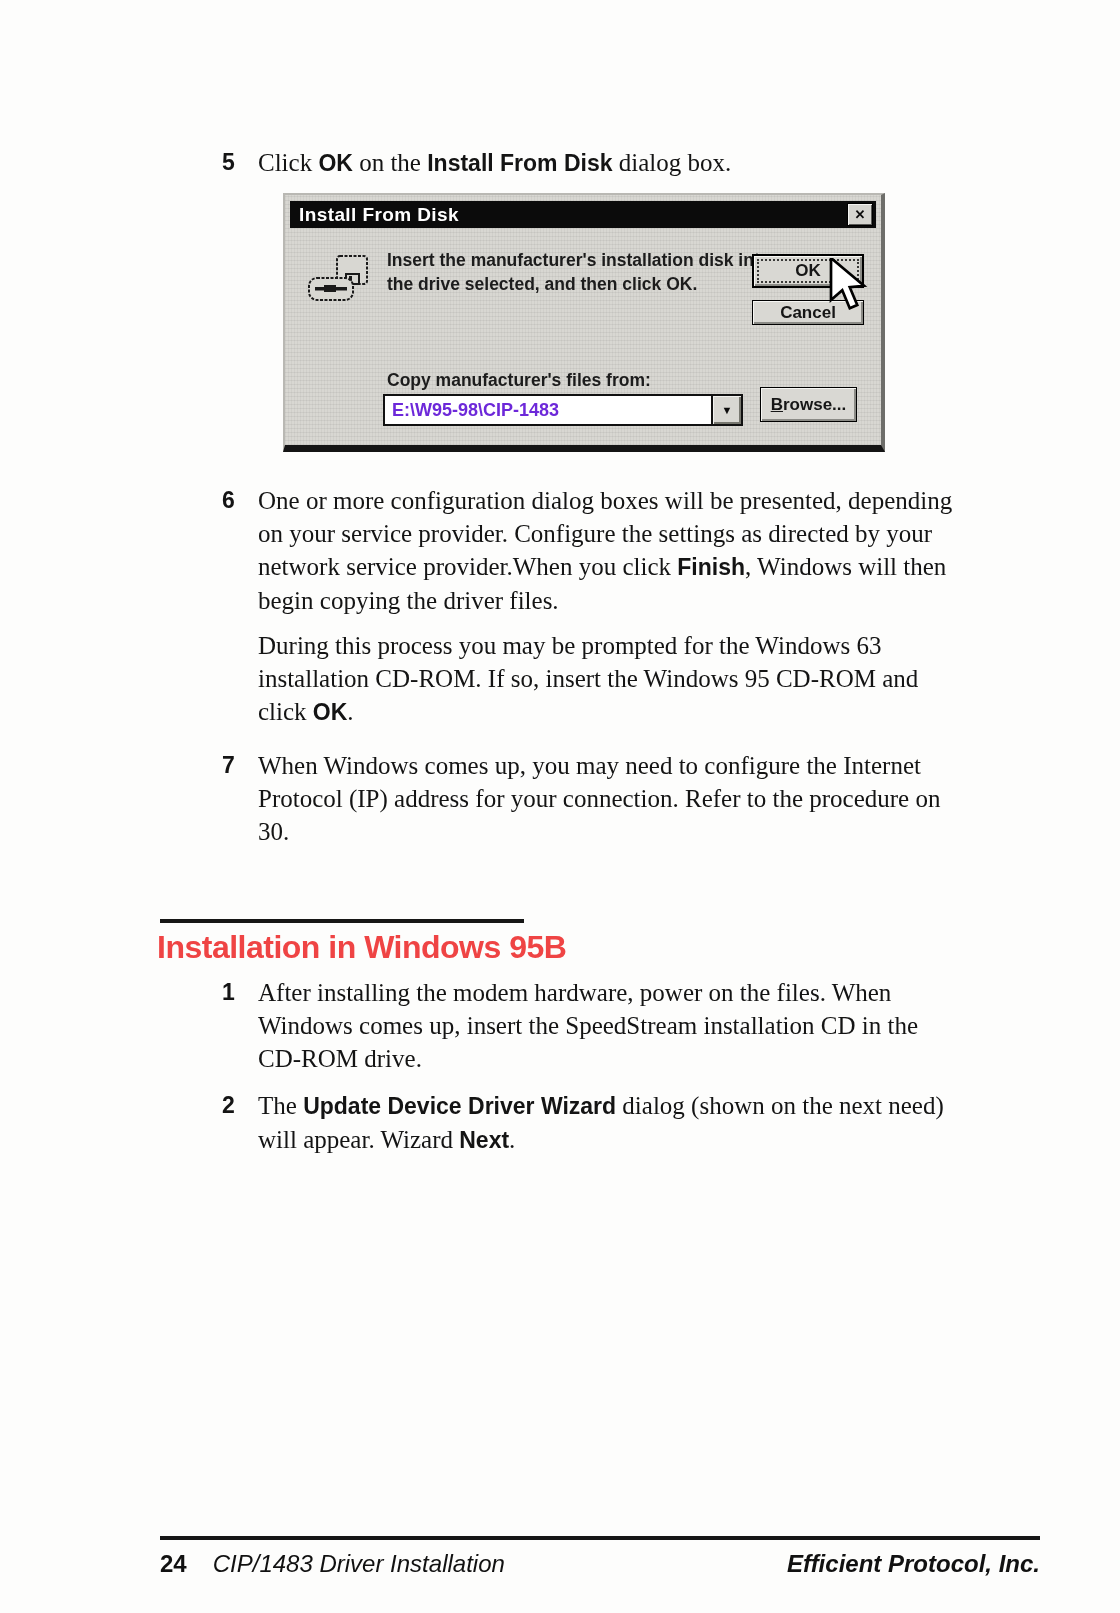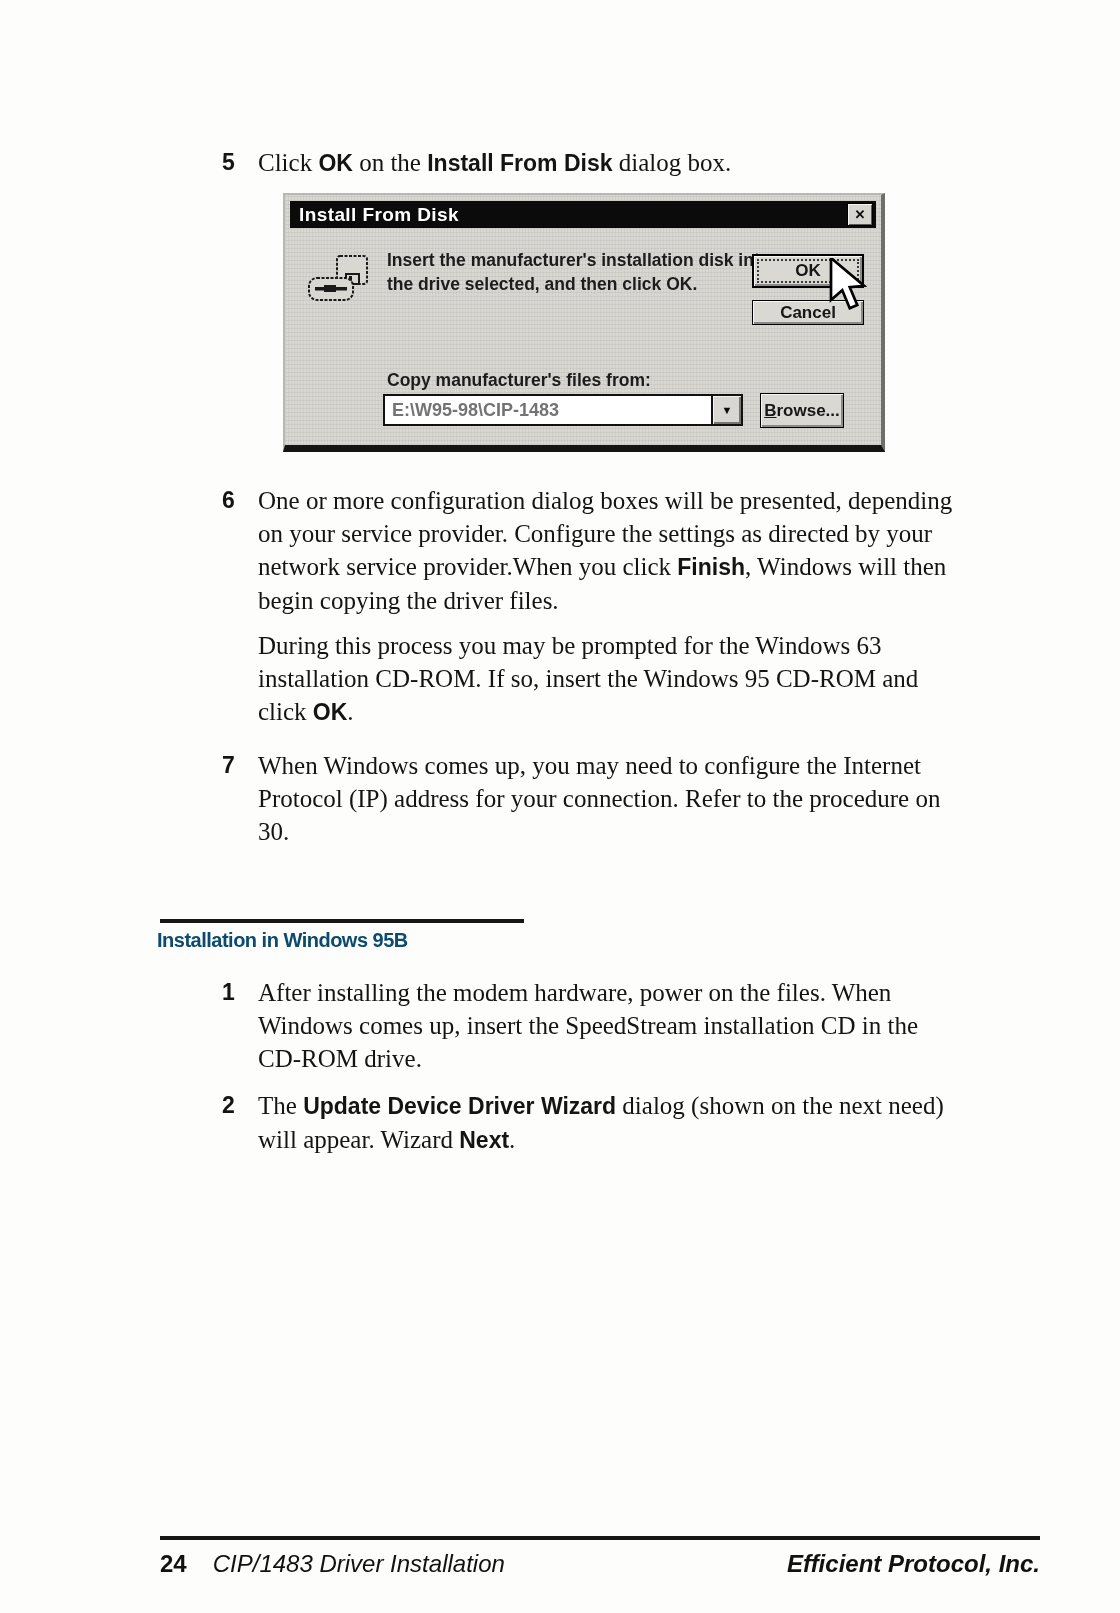--- a/index.html
+++ b/index.html
@@ -7,21 +7,21 @@
         font-family:"Liberation Serif",serif;color:#141414;margin:0 auto;}
   
   .step{position:absolute;display:grid;grid-template-columns:36px 1fr;}
   .step .num{font-family:"Liberation Sans",sans-serif;font-weight:700;font-size:23px;line-height:33px;}
   .line{font-size:25px;line-height:33px;white-space:nowrap;}
   .seg{font-family:"Liberation Serif",serif;}
   .seg-b{font-family:"Liberation Sans",sans-serif;font-weight:700;font-size:23px;}
   
   .rule{position:absolute;background:#161616;}
   .heading{position:absolute;font-family:"Liberation Sans",sans-serif;font-weight:700;
-           font-size:20px;letter-spacing:-0.5px;color:#0c4a6e;}
+           font-size:32px;letter-spacing:-0.5px;color:#ef4444;}
   
   .footer-row{position:absolute;display:flex;justify-content:space-between;align-items:baseline;
               font-family:"Liberation Sans",sans-serif;font-size:24px;color:#111;}
   .footer-left{display:flex;gap:26px;align-items:baseline;}
   .footer-num{font-weight:700;}
   .footer-title{font-style:italic;}
   .footer-company{font-weight:700;font-style:italic;}
   
   .dialog{position:absolute;left:283px;top:193px;width:602px;height:259px;box-sizing:border-box;
           background-color:#d8d7d2;
@@ -41,26 +41,26 @@
   .dlg-body{position:relative;height:217px;}
   .dlg-msg{position:absolute;left:97px;top:20px;font-family:"Liberation Sans",sans-serif;
            font-weight:700;font-size:17.5px;line-height:24px;color:#1c1c1c;}
   .btn{position:absolute;box-sizing:border-box;background:#d9d8d3;border:1px solid #000;
        box-shadow:inset 1px 1px 0 #f6f6f3,inset -2px -2px 0 #8b8b86;
        font:700 17px "Liberation Sans",sans-serif;color:#161616;
        display:flex;align-items:center;justify-content:center;}
   .btn-ok{left:462px;top:26px;width:112px;height:34px;border:2px solid #000;}
   .focus-rect{position:absolute;inset:3px;border:2px dotted #3a3a38;pointer-events:none;}
   .btn-cancel{left:462px;top:72px;width:112px;height:25px;}
-  .btn-browse{left:470px;top:165px;width:84px;height:35px;}
+  .btn-browse{left:470px;top:159px;width:97px;height:35px;}
   .browse-u{text-decoration:underline;}
   .copy-label{position:absolute;left:97px;top:142px;font:700 17.5px "Liberation Sans",sans-serif;color:#1c1c1c;}
   .combo{position:absolute;left:93px;top:166px;width:360px;height:32px;box-sizing:border-box;
          background:#fff;border:2px solid #111;display:flex;align-items:stretch;}
-  .combo-value{flex:1;font:700 18px "Liberation Sans",sans-serif;color:#737373;
+  .combo-value{flex:1;font:700 18px "Liberation Sans",sans-serif;color:#6d28d9;
                display:flex;align-items:center;padding-left:7px;white-space:nowrap;overflow:hidden;}
   .combo-btn{width:28px;background:#d8d7d2;border-left:2px solid #111;
              box-shadow:inset 1px 1px 0 #f2f2ef,inset -2px -2px 0 #77776f;
              display:flex;align-items:center;justify-content:center;
              font-size:11px;color:#0c0c0c;}
   .disk-icon{position:absolute;left:16px;top:24px;}
   .cursor{position:absolute;left:538px;top:30px;z-index:5;}
 </style>
 </head>
 <body>

